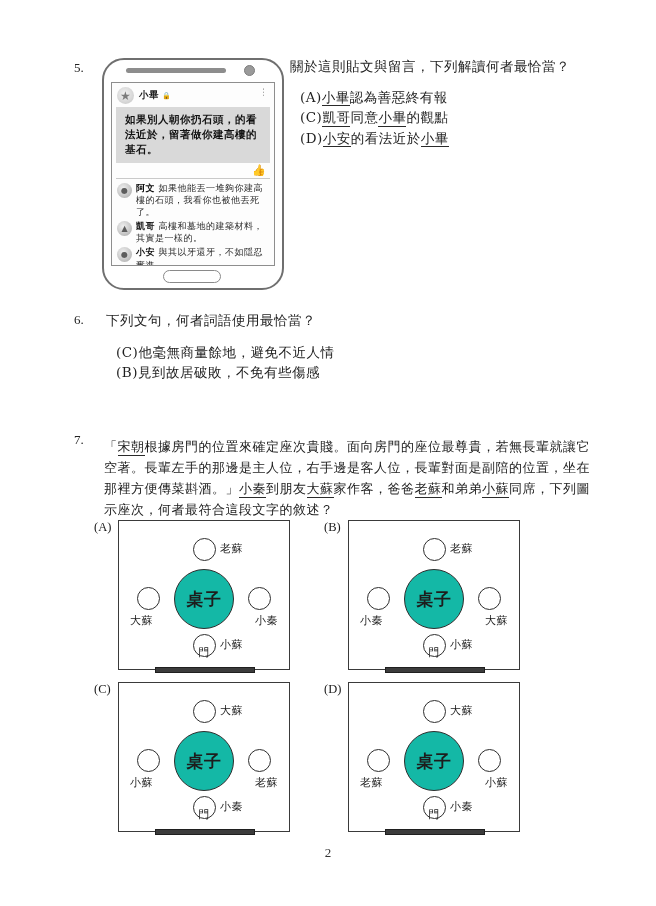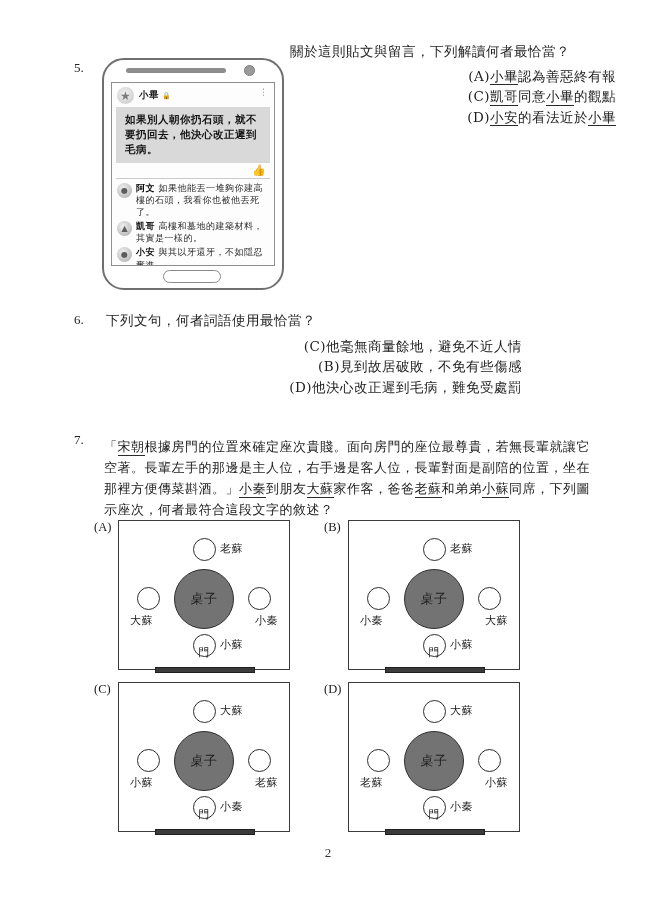--- a/index.html
+++ b/index.html
@@ -176,26 +176,26 @@
   .c-name {
     font-weight: bold;
     color: #0e0e0e;
   }
   .c-body { color: #2b2b2b; }
 
   
   #q5-stem {
     position: absolute;
     left: 290px;
-    top: 41px;
+    top: 56px;
     width: 330px;
     font-size: 13.5px;
     line-height: 1.52;
   }
-  .opt-list { margin: 4px; padding: 0; list-style: none; text-align: right; }
+  .opt-list { margin: 10px; padding: 0; list-style: none; }
   .opt { font-size: 13.5px; line-height: 1.52; white-space: nowrap; }
   .u { border-bottom: 1px solid #2a2a2a; padding-bottom: 0.5px; }
 
   
   #q6-num { left: 74px; top: 312px; }
   #q6-block {
     position: absolute;
     left: 106px;
     top: 310px;
     width: 420px;
@@ -258,22 +258,23 @@
   .table-circle {
     position: absolute;
     left: 50%;
     top: 48px;
     transform: translateX(-50%);
     width: 60px; height: 60px;
     border-radius: 50%;
     border: 1.3px solid #2e2e2e;
     box-sizing: border-box;
     display: flex; align-items: center; justify-content: center;
-    font-size: 13px;
-    background: #737373;
+    font-size: 17px;
+    background: #14b8a6;
+    font-weight: bold;
   }
   .seat {
     position: absolute;
     width: 23px; height: 23px;
     border-radius: 50%;
     border: 1.3px solid #2e2e2e;
     box-sizing: border-box;
     background: #fff;
   }
   .seat-top    { left: 50%; margin-left: -11.5px; top: 17px; }
@@ -321,21 +322,21 @@
 
     <div class="phone-screen">
 
       <div class="post-head">
         <div class="avatar-star">★</div>
         <span class="post-author cjk">小畢</span>
         <span class="post-badge">🔒</span>
         <span class="post-menu">⋮</span>
       </div>
 
-      <div class="post-body cjk">如果別人朝你扔石頭，就不要扔回去，他決心改正遲到毛病。</div>
+      <div class="post-body cjk">如果別人朝你扔石頭，的看法近於，留著做你建高樓的基石。</div>
 
       <div class="post-actions">
         <span class="thumb-icon">👍</span>
       </div>
 
       <div class="comments">
         <div class="comment">
           <div class="c-avatar">●</div>
           <div class="c-text cjk">
             <span class="c-name">阿文</span>
@@ -369,21 +370,20 @@
       <li class="opt cjk"><span>(D)</span><span class="u">小安</span><span>的看法近於</span><span class="u">小畢</span></li>
     </ul>
   </div>
 
   <div class="q-num" id="q6-num">6.</div>
   <div id="q6-block">
     <div class="cjk">下列文句，何者詞語使用最恰當？</div>
     <ul class="opt-list">
       <li class="opt cjk"><span>(C)</span><span>他毫無商量餘地，避免不近人情</span></li>
       <li class="opt cjk"><span>(B)</span><span>見到故居破敗，不免有些傷感</span></li>
-      <li class="opt cjk"><span>(D)</span><span>他決心改正遲到毛病，難免受處罰</span></li>
     </ul>
   </div>
 
   <div class="q-num" id="q7-num">7.</div>
   <div id="q7-block">
     <p class="cjk"><span>「</span><span class="u">宋朝</span><span>根據房門的位置來確定座次貴賤。面向房門的座位最尊貴，若無長輩就讓它空著。長輩左手的那邊是主人位，右手邊是客人位，長輩對面是副陪的位置，坐在那裡方便傳菜斟酒。」</span><span class="u">小秦</span><span>到朋友</span><span class="u">大蘇</span><span>家作客，爸爸</span><span class="u">老蘇</span><span>和弟弟</span><span class="u">小蘇</span><span>同席，下列圖示座次，何者最符合這段文字的敘述？</span></p>
   </div>
 
   <div class="diagram-wrap" id="diagA">
     <div class="diag-label">(A)</div>

